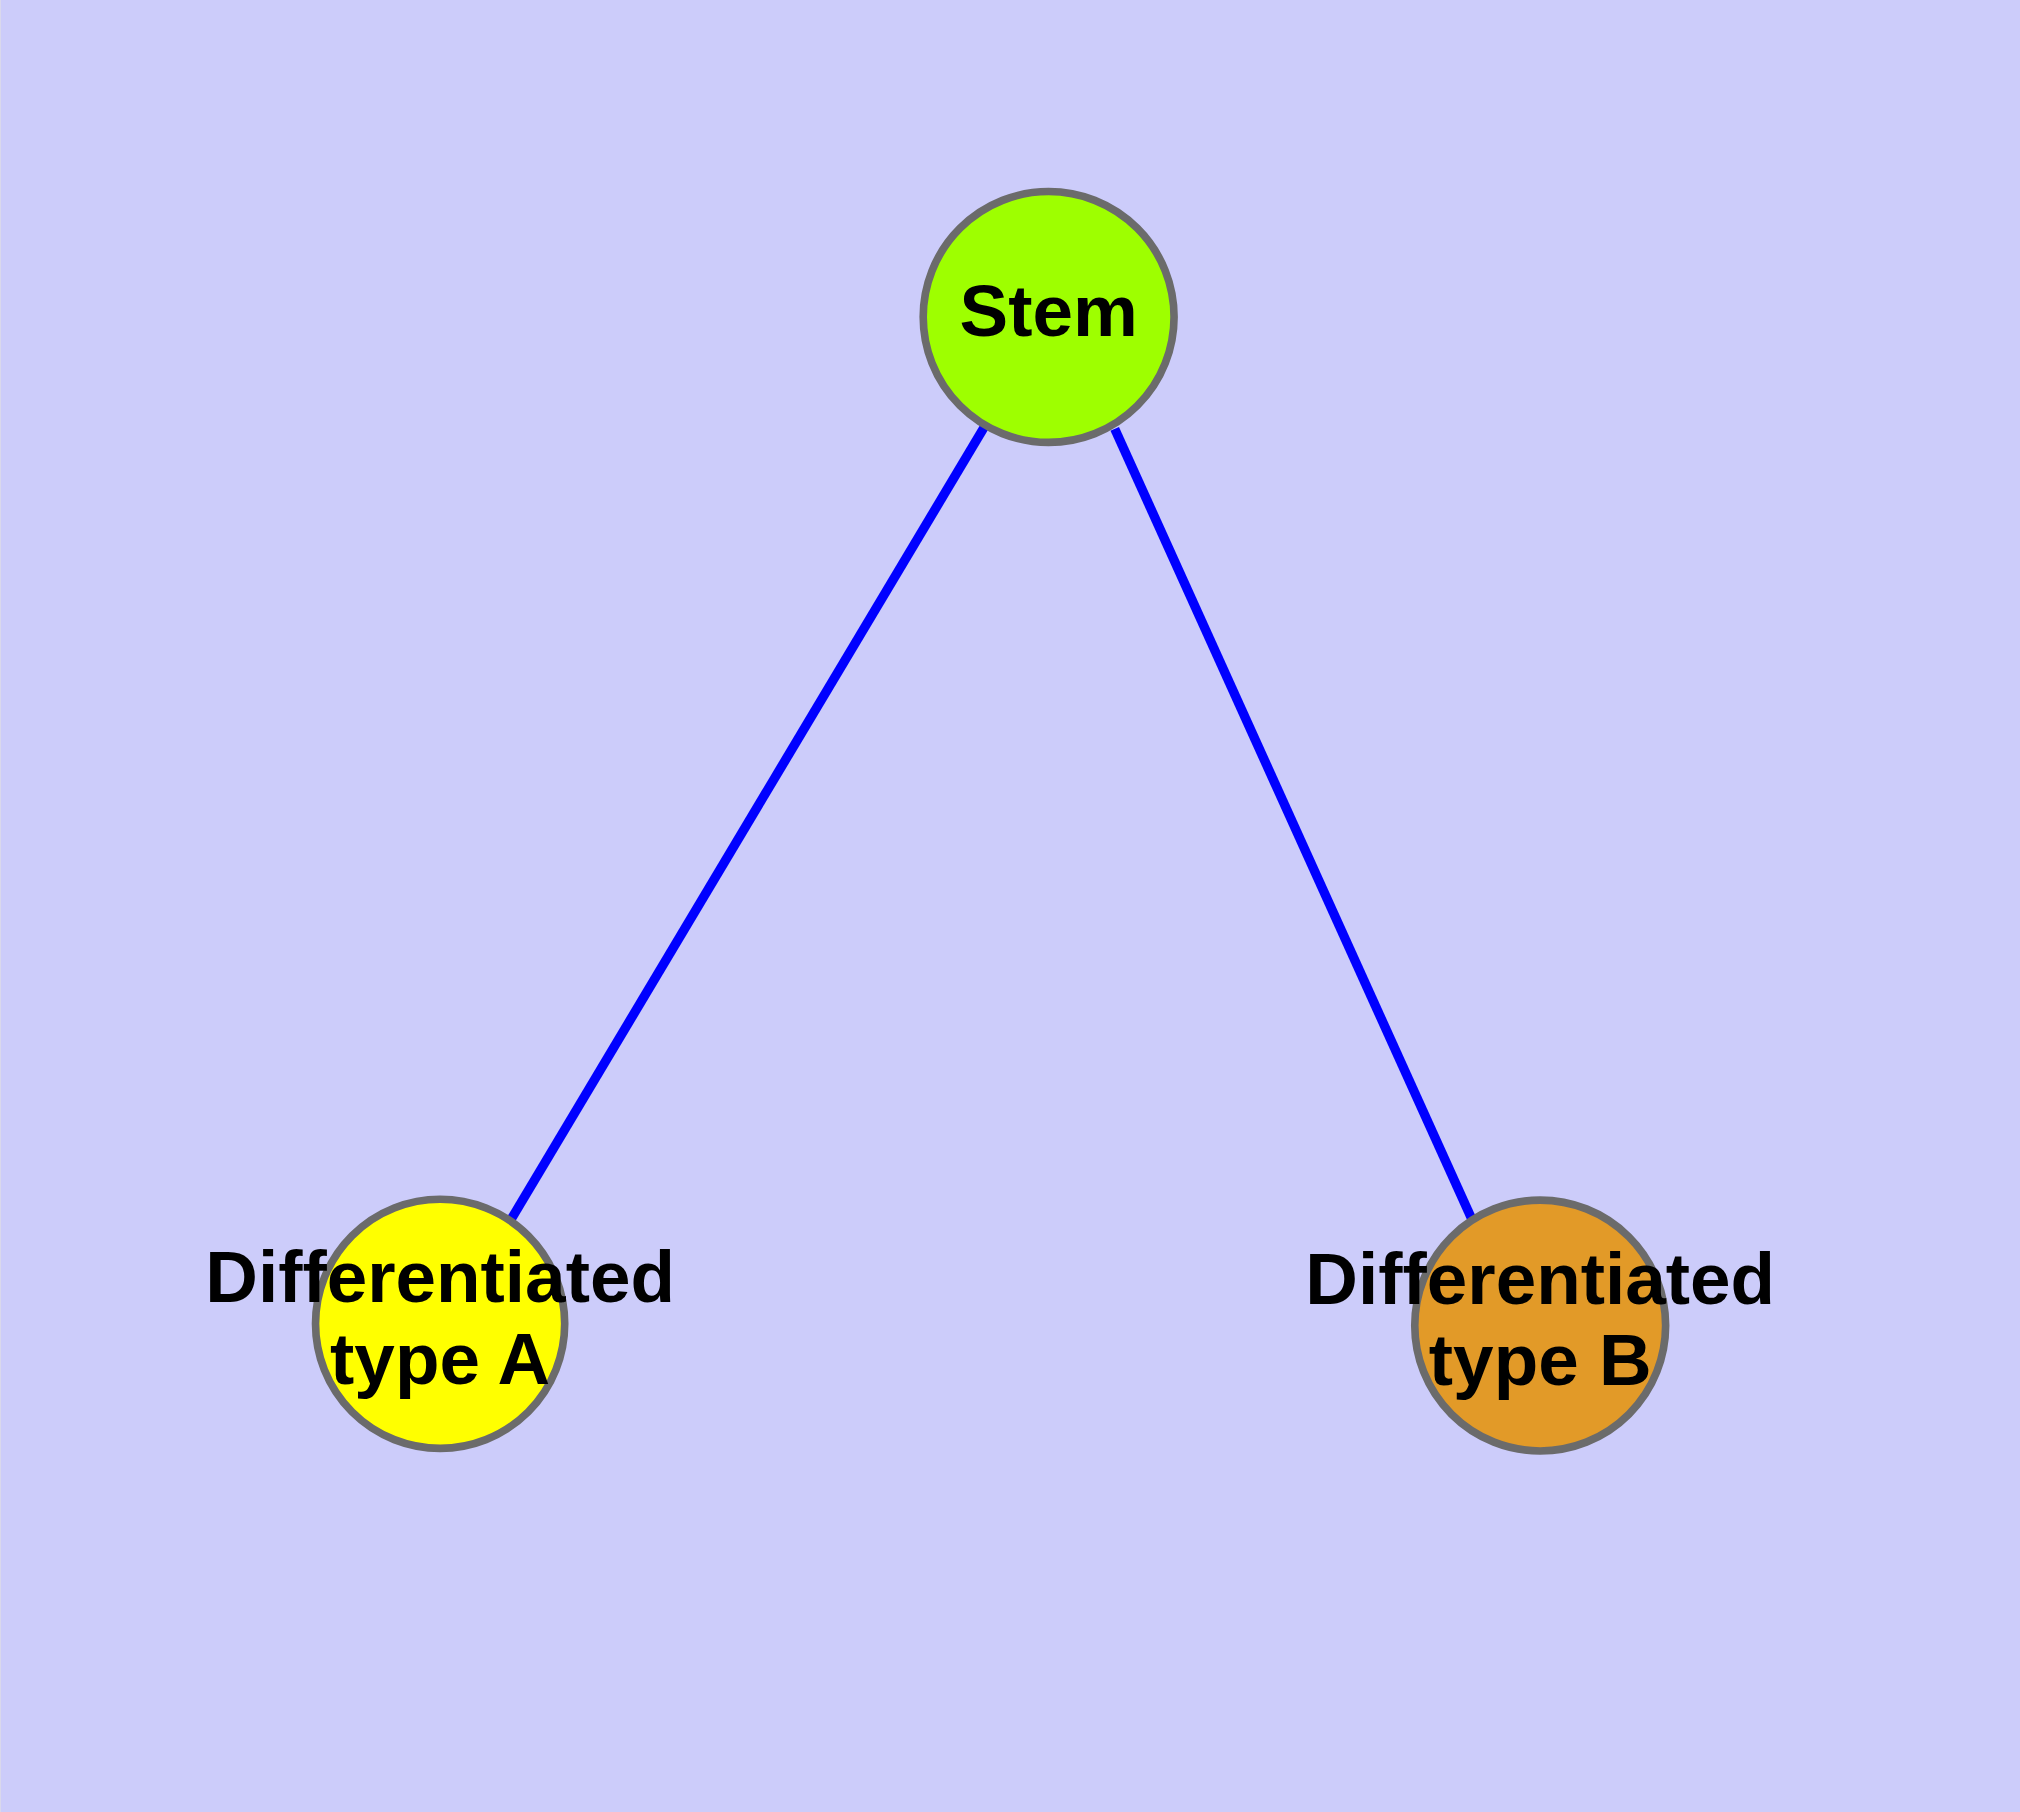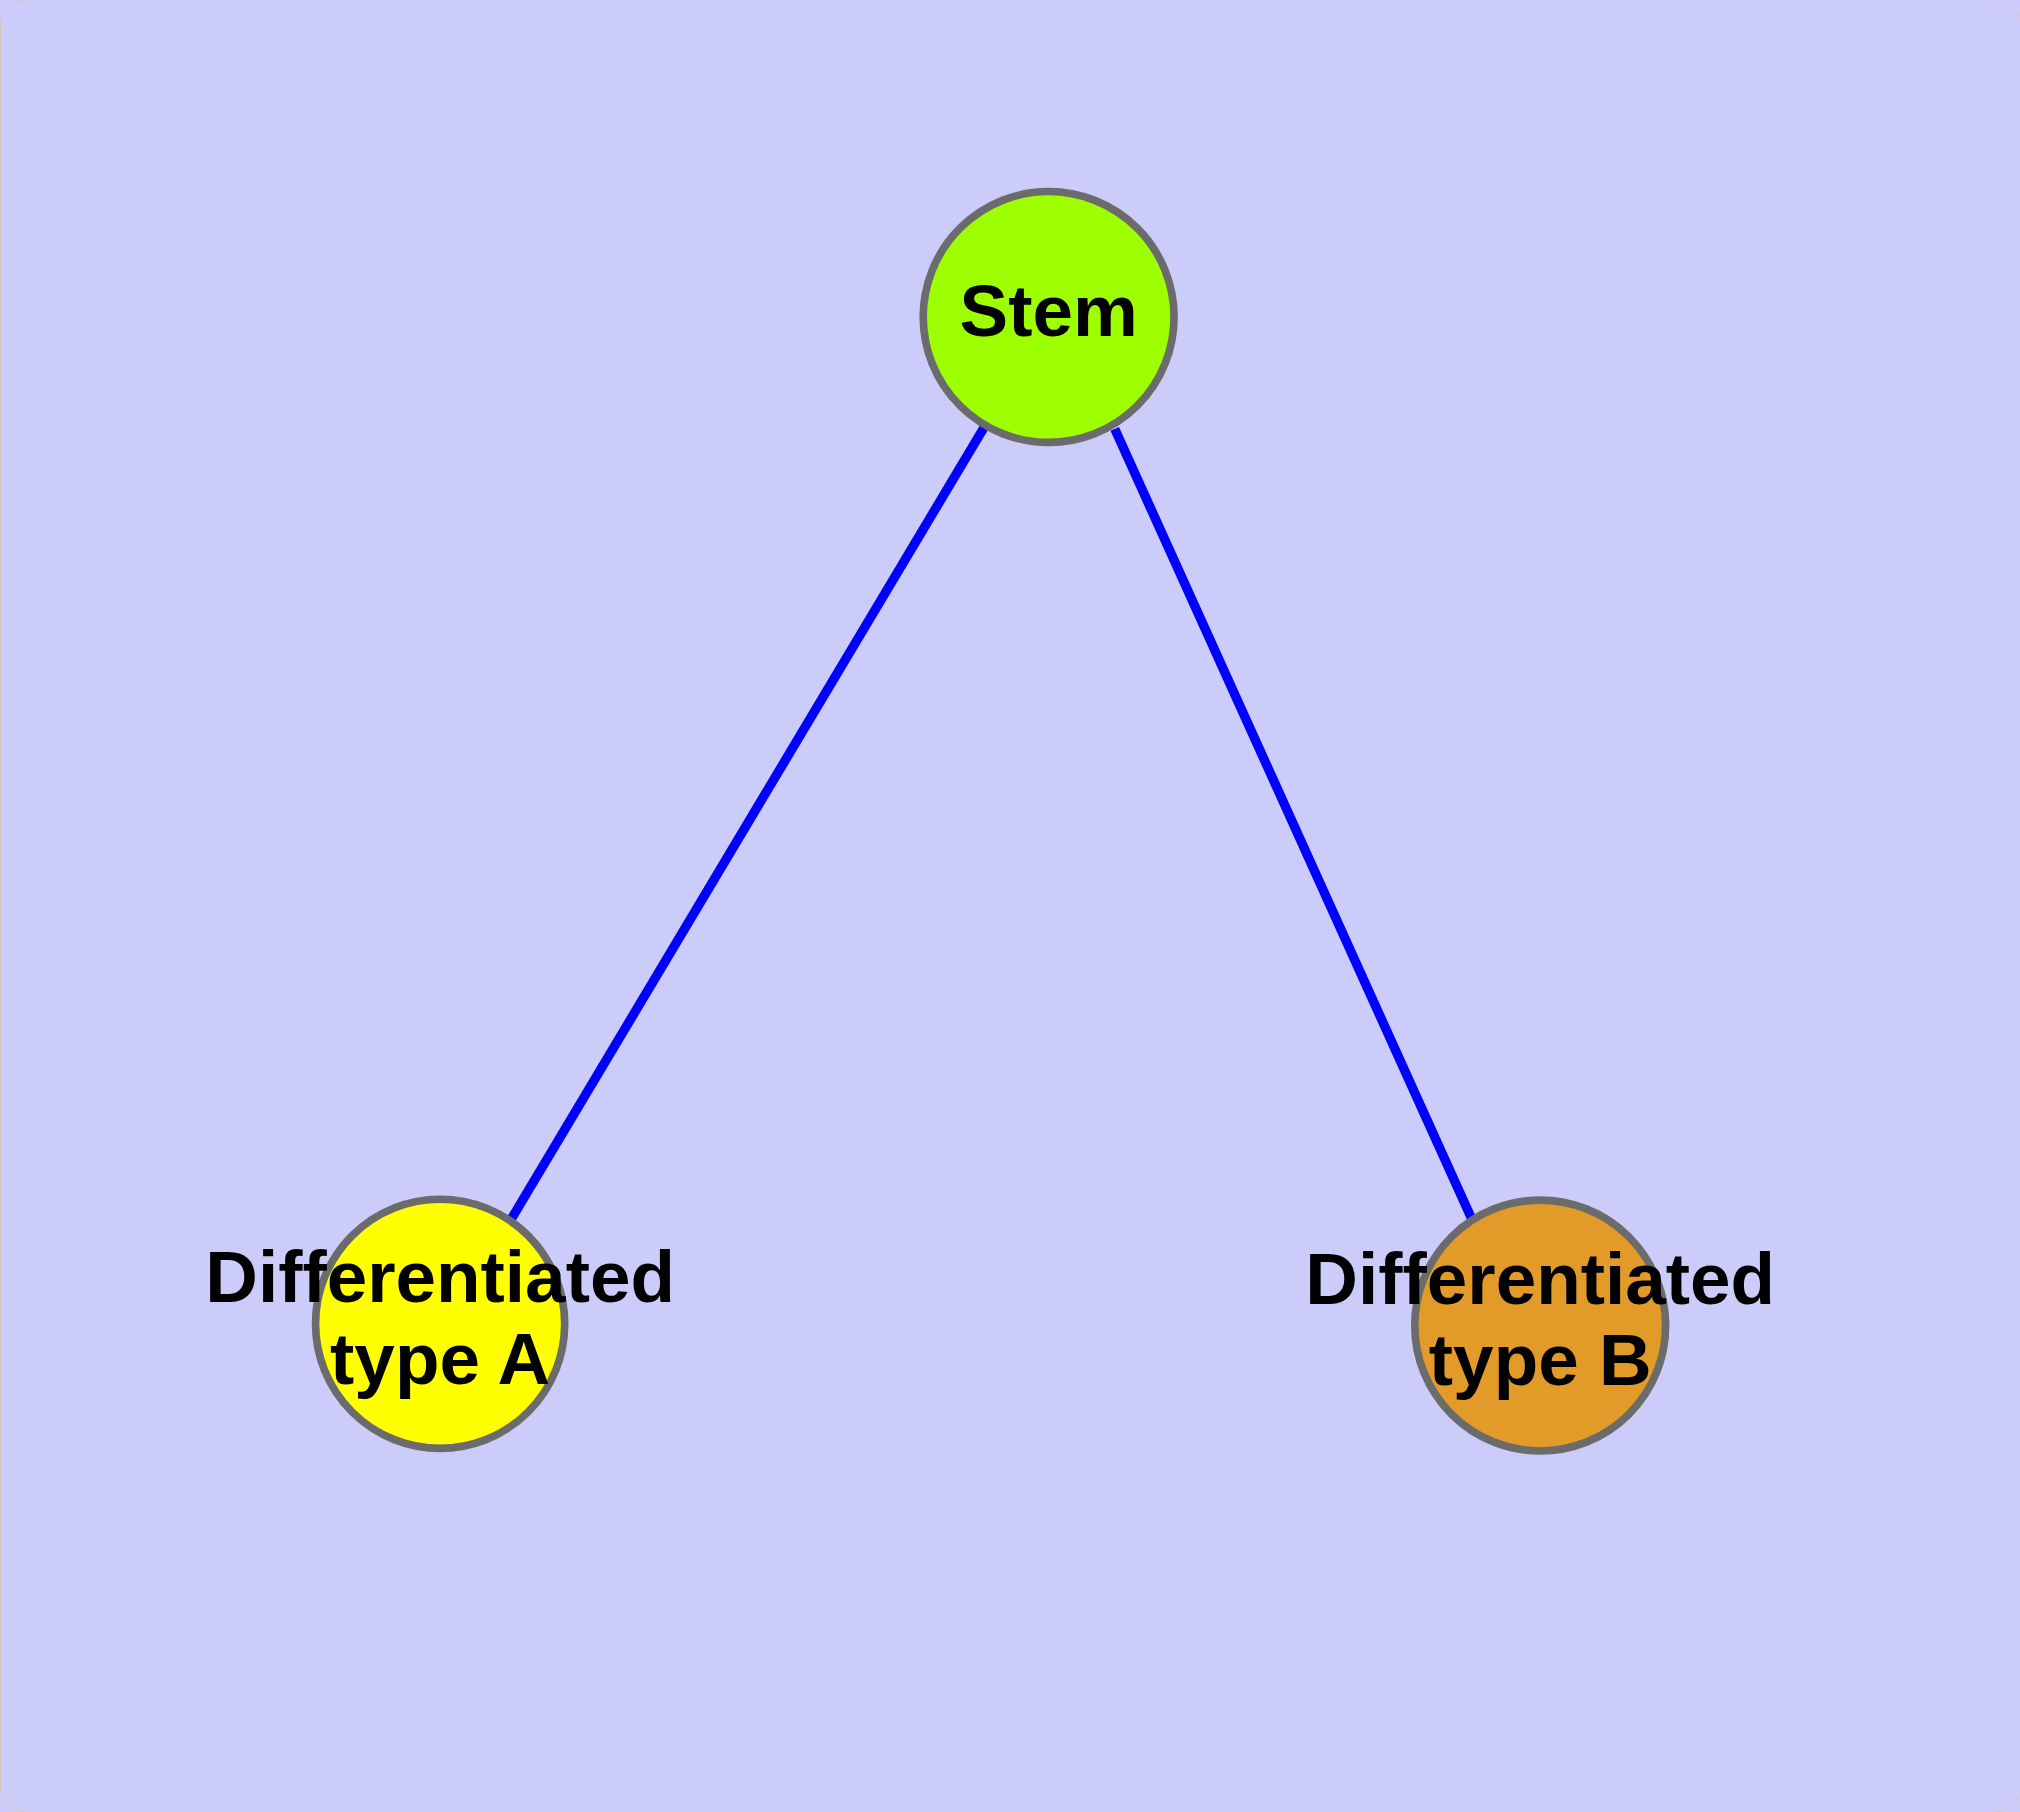--- a/index.html
+++ b/index.html
@@ -4,24 +4,23 @@
 <style>
   html, body {
     margin: 0;
     padding: 0;
     background: #ccccfa;
   }
   #canvas {
     position: relative;
     width: 2021px;
     height: 1812px;
-    background: #eab308;
+    background: #fef9c3;
     overflow: hidden;
     font-family: "Liberation Sans", sans-serif;
-    border-radius: 27px;
   }
   #graph-svg {
     position: absolute;
     top: 0;
     left: 0;
     width: 2021px;
     height: 1812px;
     display: block;
   }
   .node-label {

